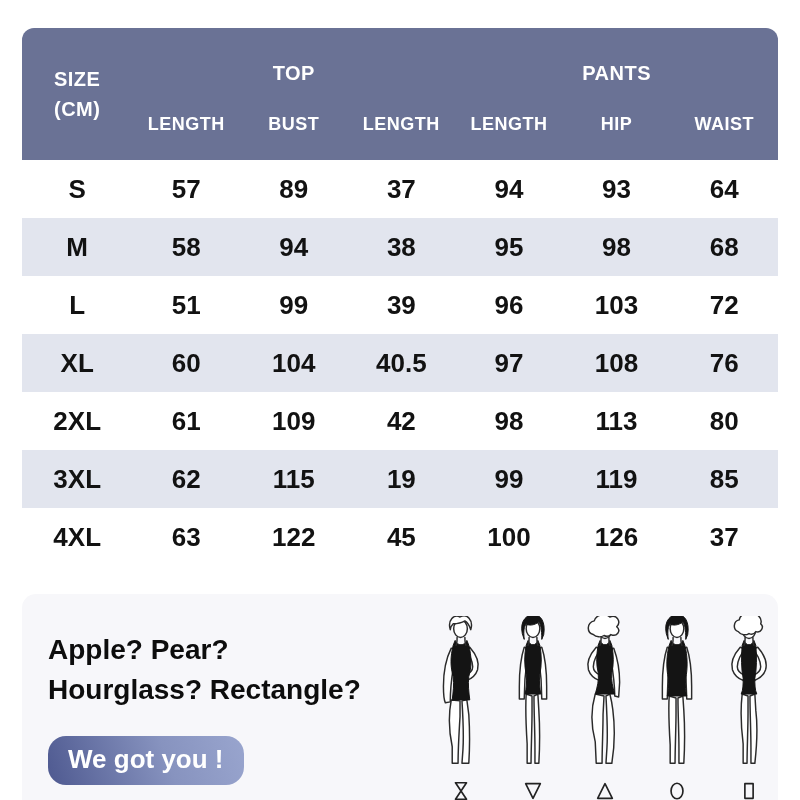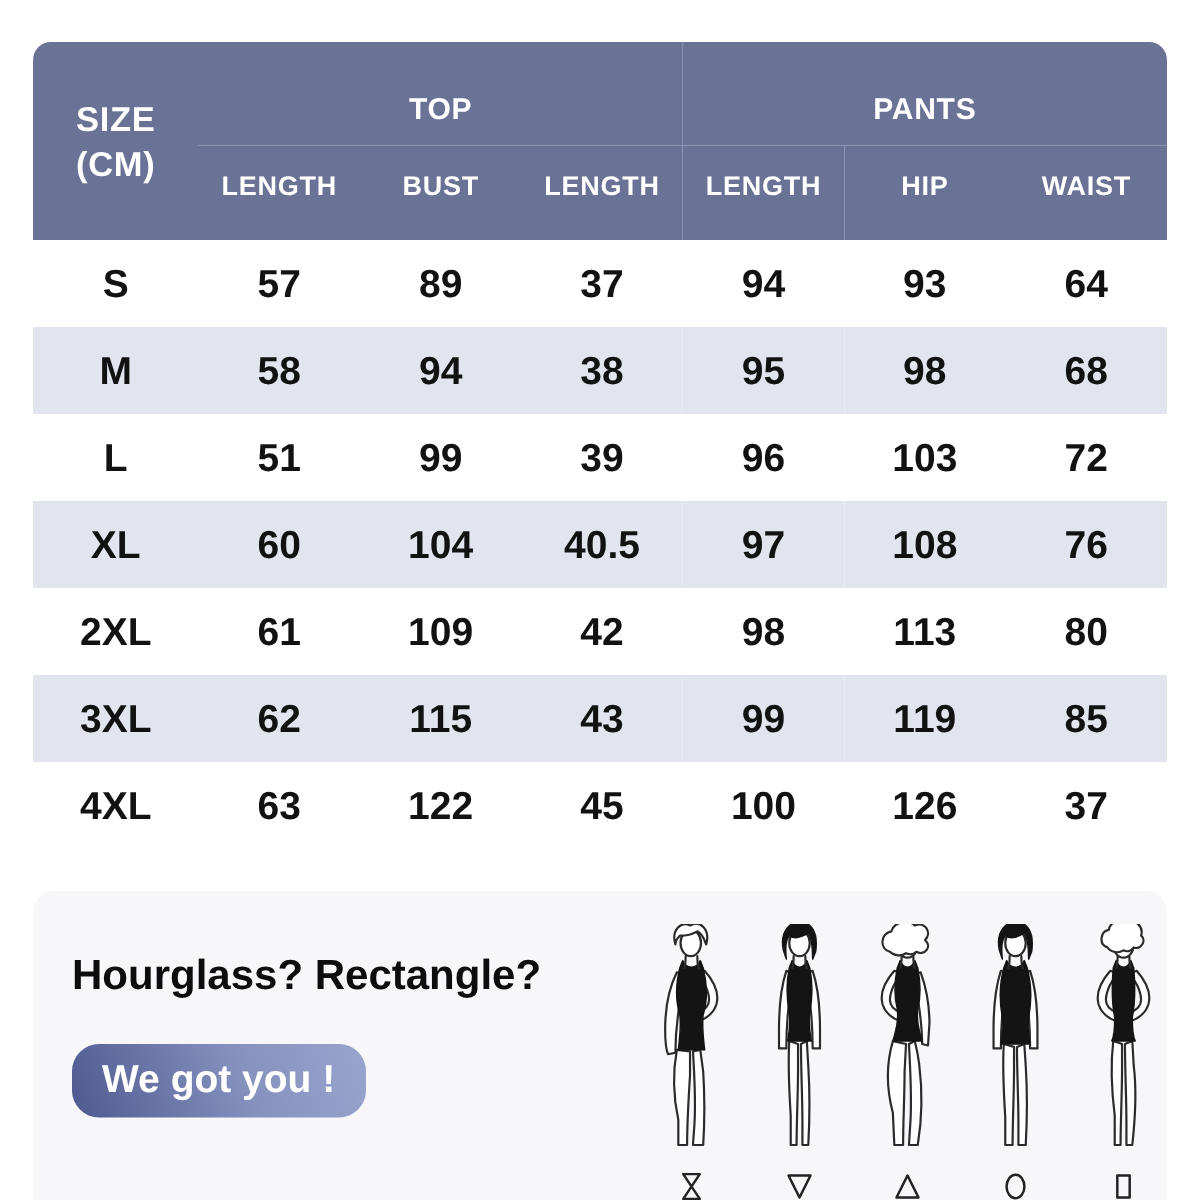--- a/index.html
+++ b/index.html
@@ -11,21 +11,21 @@
   .wrap{padding:28px 22px 0 22px;}
 
   
   .table-card{border-radius:12px 12px 0 0;overflow:hidden;}
   table{width:100%;border-collapse:collapse;table-layout:fixed;}
   col.size-col{width:14.6%;}
   thead th{
     background:#6a7295;color:#ffffff;font-weight:700;
     letter-spacing:.5px;text-align:center;vertical-align:middle;
   }
-  th.size-head{font-size:23px;line-height:30px;padding:6px 0;}
+  th.size-head{font-size:20px;line-height:30px;padding:6px 0;}
   th.group-head{font-size:20px;height:46px;padding-top:22px;}
   th.sub-head{font-size:18px;height:52px;padding-bottom:10px;}
   tbody td{
     text-align:center;height:56px;font-size:26px;background:#ffffff;font-weight:bold;
   }
   tbody tr:nth-child(even) td{background:#e2e5ee;}
   tbody td.size-cell{font-weight:700;}
 
   
   .promo{
@@ -127,41 +127,42 @@
           <td>109</td>
           <td>42</td>
           <td>98</td>
           <td>113</td>
           <td>80</td>
         </tr>
         <tr>
           <td class="size-cell">3XL</td>
           <td>62</td>
           <td>115</td>
-          <td>43</td>
+          <td>19</td>
           <td>99</td>
           <td>119</td>
           <td>85</td>
         </tr>
         <tr>
           <td class="size-cell">4XL</td>
           <td>63</td>
           <td>122</td>
           <td>45</td>
           <td>100</td>
           <td>126</td>
           <td>37</td>
         </tr>
       </tbody>
     </table>
   </div>
 </div>
 
 <div class="promo">
   <div class="promo-text">
+    <div class="headline">Apple? Pear?</div>
     <div class="headline">Hourglass? Rectangle?</div>
     <span class="badge">We got you !</span>
   </div>
 
   <div class="figures">
 
     <div class="figure">
       <svg class="body" viewBox="0 0 64 164">
         <path class="sk" d="M22,33 C16,45 14,58 14,72 C14,79 14,85 16,89 L21,88 C21,78 22,66 24,54 C25,47 26,39 28,35 Z"></path>
         <path class="sk" d="M41,32 C48,40 51,48 49,55 C47,61 43,64 38,66 L36,61 C41,59 44,56 44,52 C44,46 40,38 36,34 Z"></path>

